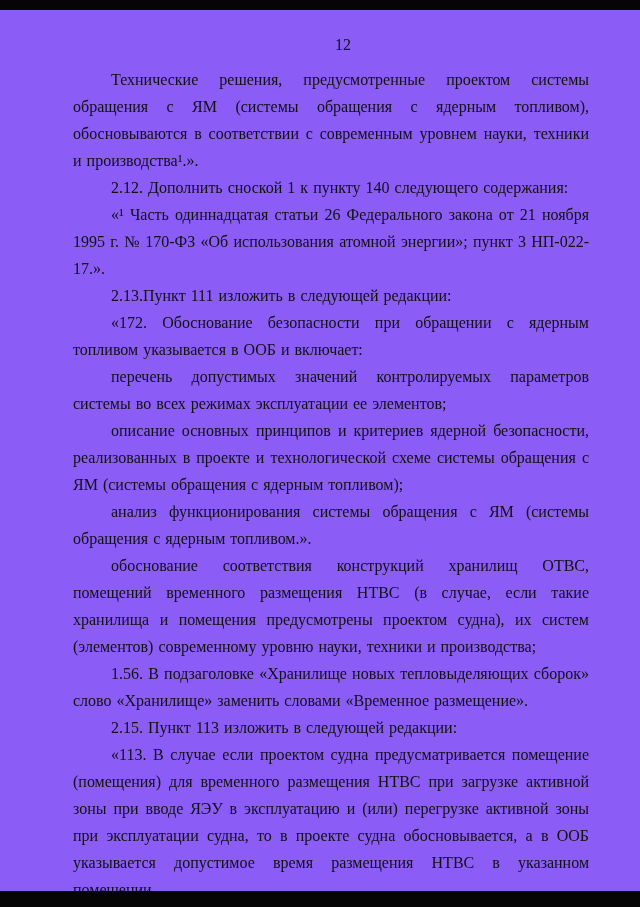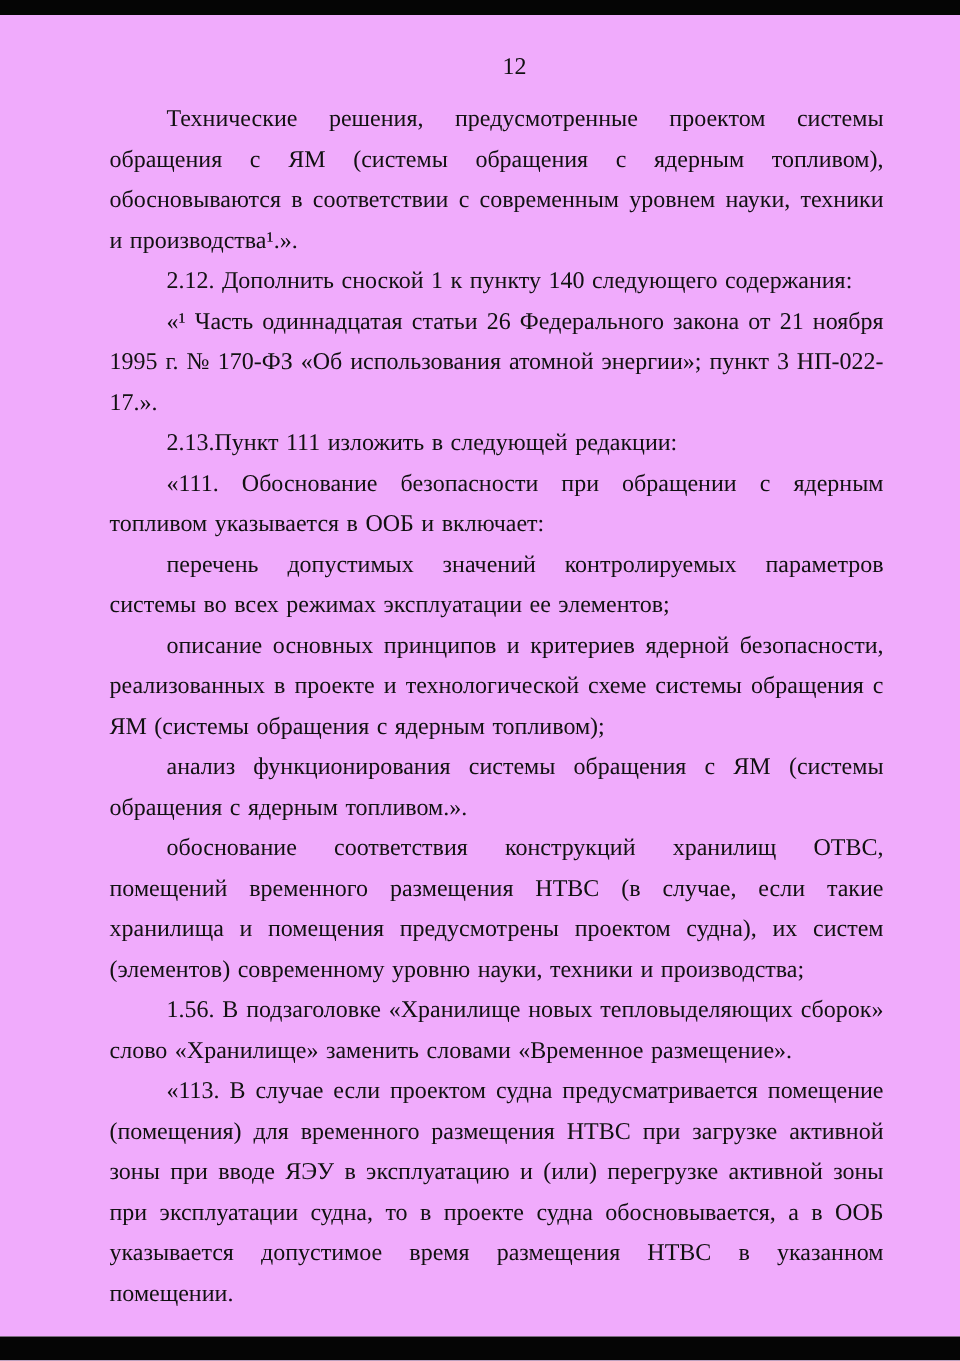--- a/index.html
+++ b/index.html
@@ -23,21 +23,21 @@
     position: absolute;
     bottom: 0; left: 0;
     width: 640px; height: 16px;
     background: #050505;
   }
   .page {
     position: absolute;
     top: 10px; left: 0;
     width: 640px;
     height: 881px;
-    background: #f0abfc;
+    background: #8b5cf6;
   }
   .page-number {
     margin-top: 26px;
     margin-left: 85px;
     width: 516px;
     text-align: center;
     font-size: 16px;
     line-height: 18px;
   }
   .content {
@@ -59,23 +59,24 @@
 
 <div class="scan-edge-top"></div>
 
 <div class="page">
   <div class="page-number">12</div>
   <div class="content">
     <p>Технические решения, предусмотренные проектом системы обращения с ЯМ (системы обращения с ядерным топливом), обосновываются в соответствии с современным уровнем науки, техники и производства¹.».</p>
     <p>2.12. Дополнить сноской 1 к пункту 140 следующего содержания:</p>
     <p>«¹ Часть одиннадцатая статьи 26 Федерального закона от 21 ноября 1995 г. № 170-ФЗ «Об использования атомной энергии»; пункт 3 НП-022-17.».</p>
     <p>2.13.Пункт 111 изложить в следующей редакции:</p>
-    <p>«111. Обоснование безопасности при обращении с ядерным топливом указывается в ООБ и включает:</p>
+    <p>«172. Обоснование безопасности при обращении с ядерным топливом указывается в ООБ и включает:</p>
     <p>перечень допустимых значений контролируемых параметров системы во всех режимах эксплуатации ее элементов;</p>
     <p>описание основных принципов и критериев ядерной безопасности, реализованных в проекте и технологической схеме системы обращения с ЯМ (системы обращения с ядерным топливом);</p>
     <p>анализ функционирования системы обращения с ЯМ (системы обращения с ядерным топливом.».</p>
     <p>обоснование соответствия конструкций хранилищ ОТВС, помещений временного размещения НТВС (в случае, если такие хранилища и помещения предусмотрены проектом судна), их систем (элементов) современному уровню науки, техники и производства;</p>
     <p>1.56. В подзаголовке «Хранилище новых тепловыделяющих сборок» слово «Хранилище» заменить словами «Временное размещение».</p>
+    <p>2.15. Пункт 113 изложить в следующей редакции:</p>
     <p>«113. В случае если проектом судна предусматривается помещение (помещения) для временного размещения НТВС при загрузке активной зоны при вводе ЯЭУ в эксплуатацию и (или) перегрузке активной зоны при эксплуатации судна, то в проекте судна обосновывается, а в ООБ указывается допустимое время размещения НТВС в указанном помещении.</p>
   </div>
 </div>
 
 <div class="scan-edge-bottom"></div>
 
 </body></html>

